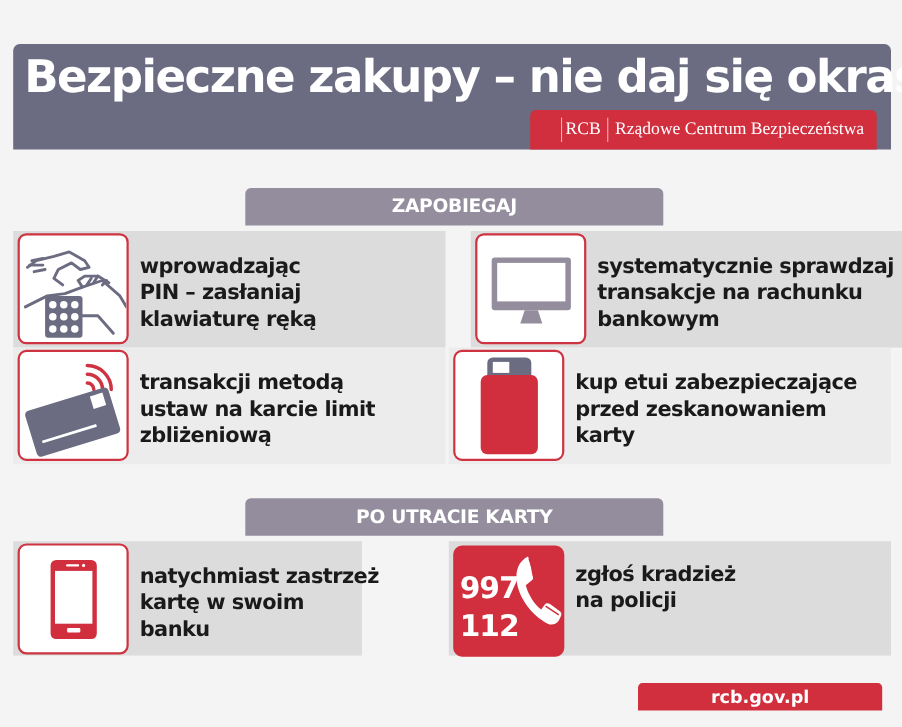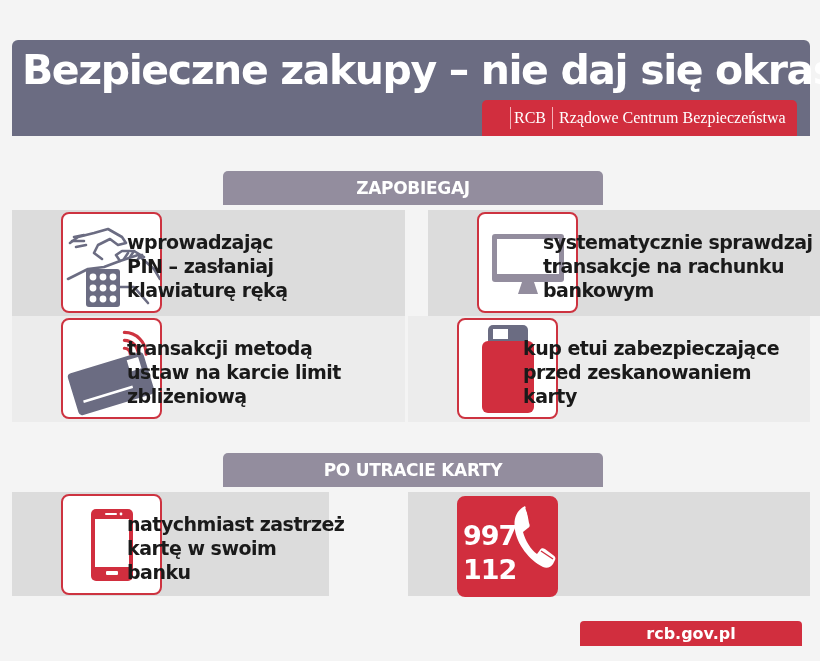--- a/index.html
+++ b/index.html
@@ -32,21 +32,21 @@
     }
 
     .card {
       position: absolute; display: flex; align-items: center;
     }
     .card.dark { background: #dcdcdc; }
     .card.light { background: #ececec; }
     .icon-box {
       position: absolute; left: 4px; top: 2px; width: 101px; height: 101px;
       background: #fff; border: 2.5px solid #cd3340; border-radius: 8px;
-      display: flex; align-items: center; justify-content: center; overflow: hidden; margin-left: 45px;
+      display: flex; align-items: center; justify-content: center; overflow: hidden;
     }
     .icon-box.filled { background: #d12e3e; border-color: #d12e3e; }
     .card-text {
       position: absolute; left: 115px; top: 18px;
       font-size: 19px; font-weight: bold; line-height: 24px; color: #1a1a1a;
       letter-spacing: -0.5px;
     }
     .card-text span { display: block; white-space: nowrap; }
 
     .emergency-num {
@@ -180,15 +180,19 @@
 <div class="card dark" style="left:408px; top:492px; width:402px; height:104px;">
   <div class="icon-box filled" style="top:4px;">
     <span class="emergency-num" style="top:22px;">997</span>
     <span class="emergency-num" style="top:56px;">112</span>
     <svg style="position:absolute; left:52px; top:6px;" width="46" height="66" viewBox="0 0 46 66">
       <path d="M14 2 C6 6 2 14 4 26 C6 40 18 56 32 63 C36 65 40 63 42 60 L44 56 C45 54 44 52 42 51 L34 45 C32 44 30 44 29 46 L26 50 C20 46 14 36 12 28 L17 24 C19 23 19 21 18 19 L16 8 C15 4 14 2 14 2 Z" fill="#fff"></path>
       <path d="M15 4 L20 18" stroke="#d12e3e" stroke-width="1.4"></path>
       <path d="M30 47 L42 55" stroke="#d12e3e" stroke-width="1.4"></path>
     </svg>
   </div>
+  <div class="card-text" style="top:18px;">
+    <span>zgłoś kradzież</span>
+    <span>na policji</span>
+  </div>
 </div>
 
 <div class="footer-link">rcb.gov.pl</div>
 
 </body></html>

